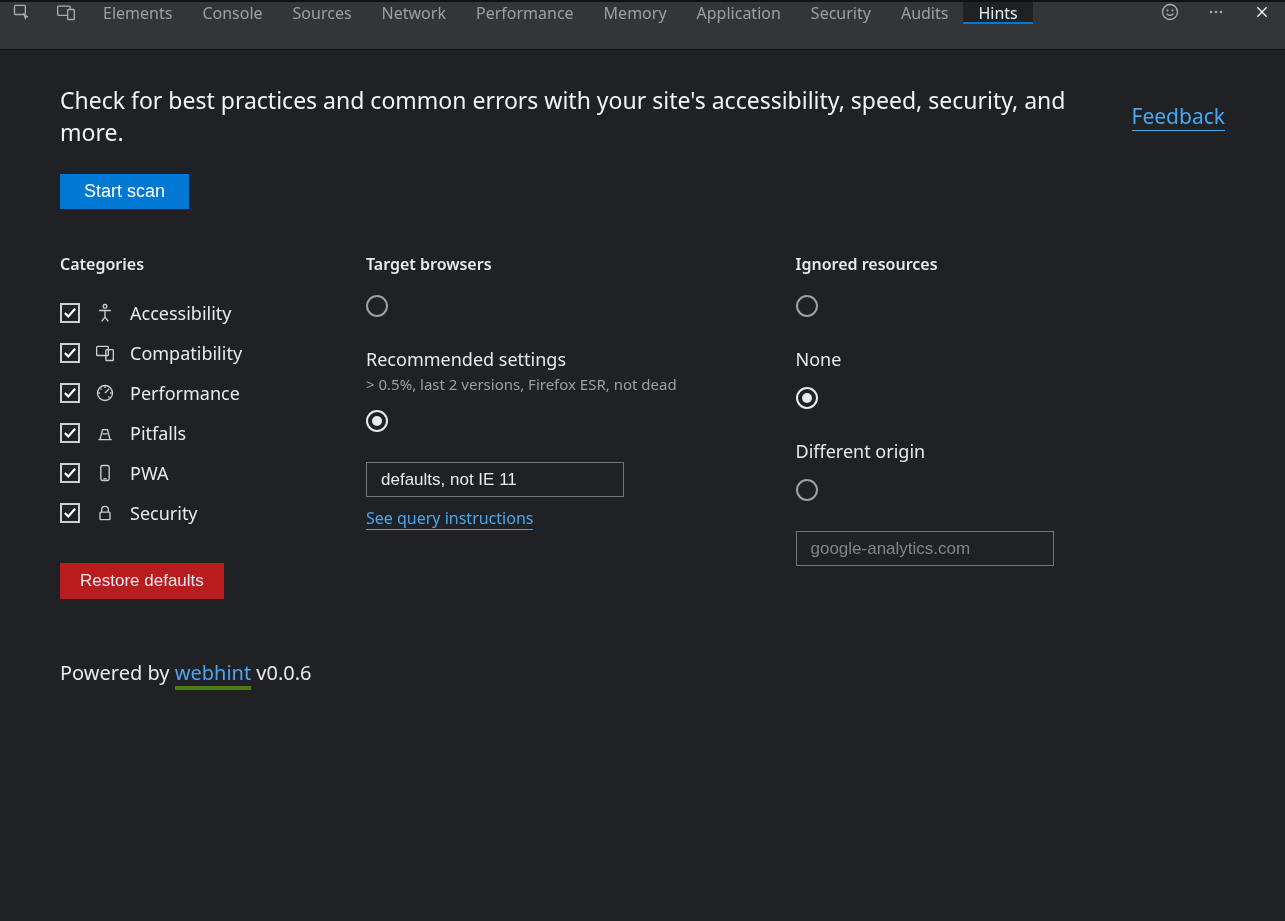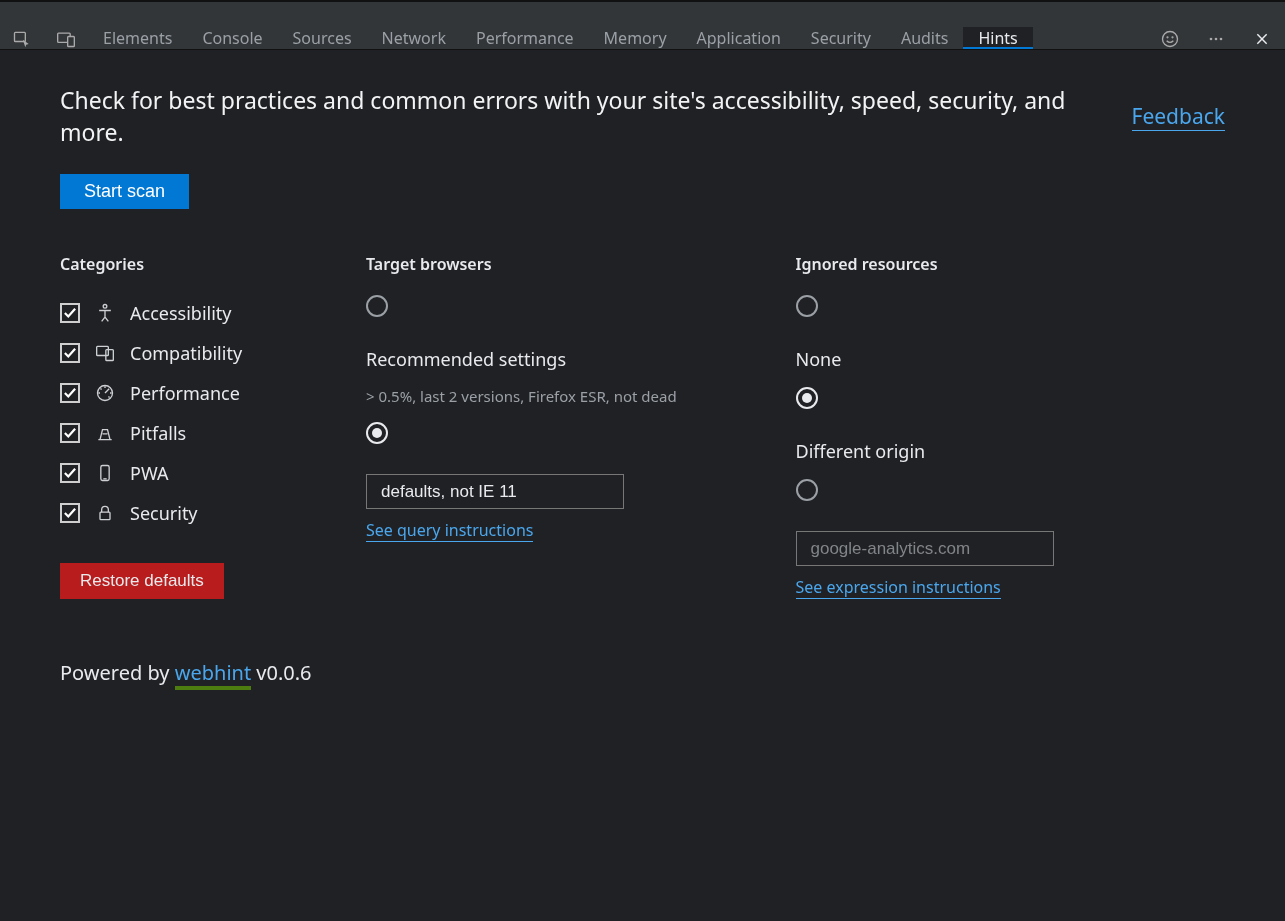--- a/index.html
+++ b/index.html
@@ -12,21 +12,21 @@
     font-size: 14px;
     overflow: hidden;
   }
   .top-divider {
     height: 2px;
     background: #111;
   }
   
   .tabbar {
     display: flex;
-    align-items: flex-end;
+    align-items: flex-start;
     height: 48px;
     background: #333639;
     border-bottom: 1px solid #111;
   }
   .tb-icon-btn {
     width: 44px;
     display: flex;
     align-items: center;
     justify-content: center;
     color: #aaa;
@@ -167,21 +167,21 @@
     content: "";
     width: 10px; height: 10px;
     background: #e8eaed;
     border-radius: 50%;
   }
   .opt-body { flex: 1; }
   .opt-title { font-size: 18px; color: #e8eaed; }
   .opt-sub {
     font-size: 15px;
     color: #9aa0a6;
-    margin-top: 15px;
+    margin-top: 3px;
   }
   .opt-input {
     width: 258px;
     height: 35px;
     padding: 0 14px;
     background: #202124;
     border: 1px solid #777;
     color: #e8eaed;
     font-size: 17px;
     outline: none;
@@ -393,19 +393,18 @@
         <div class="radio selected" id="ir-radio-do"></div>
         <div class="opt-body">
           <div class="opt-title">Different origin</div>
         </div>
       </div>
 
       <div class="opt ghost-input">
         <div class="radio" id="ir-radio-custom"></div>
         <div class="opt-body">
           <input class="opt-input" placeholder="google-analytics.com" style="">
-          <div><span class="inline-link">See expression instructions</span></div>
         </div>
       </div>
     </div>
 
   </div>
 </div>
 
 </body></html>

